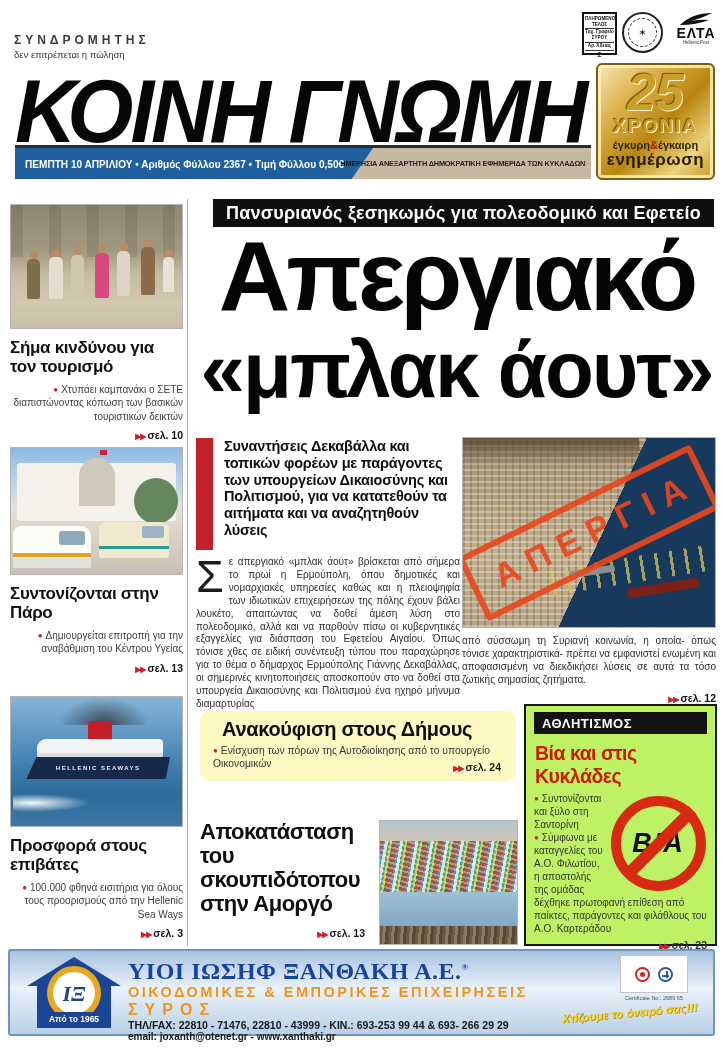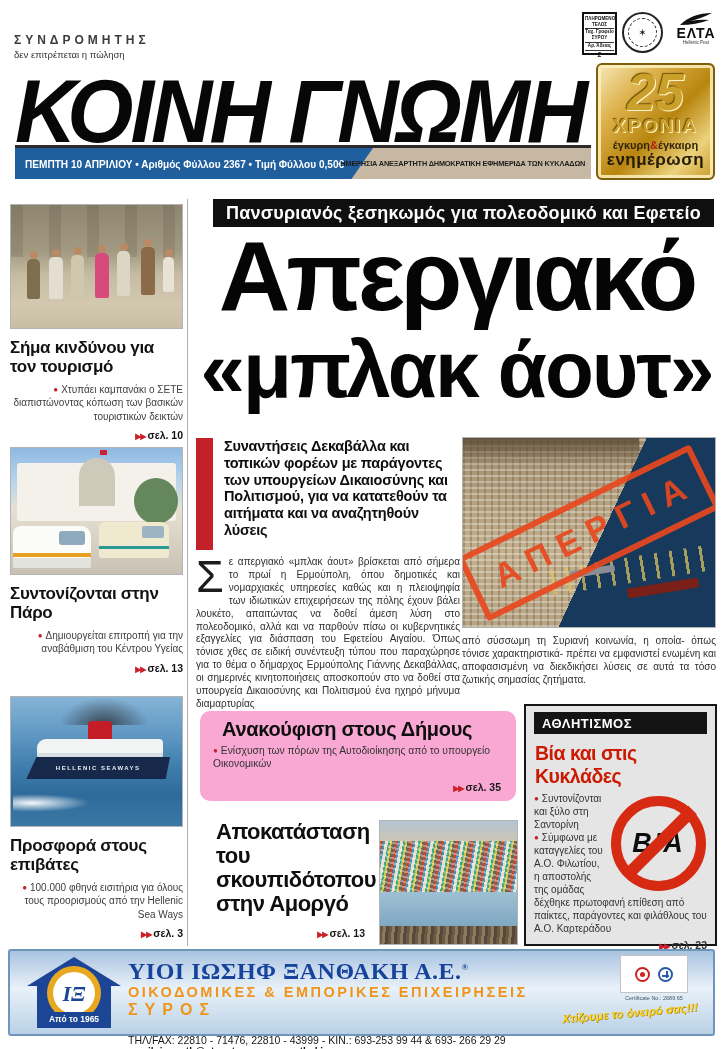--- a/index.html
+++ b/index.html
@@ -147,43 +147,43 @@
     border-radius:2px; transform:rotate(-9deg); }
   .stamp { position:absolute; left:50%; top:50%;
     transform:translate(-50%,-50%) rotate(-26deg);
     border:6px solid #e8481f; border-radius:3px; color:#e8481f; font-size:34px; font-weight:700;
     letter-spacing:10px; padding:10px 8px 10px 20px; white-space:nowrap; opacity:.92; }
 
   .leadcont { left:462px; top:634px; width:254px; font-size:10px; line-height:13px;
               text-align:justify; color:#2e2e2e; }
 
   
-  .relief { left:200px; top:711px; width:316px; height:90px; background:#f9a8d4; border-radius:10px;
+  .relief { left:200px; top:711px; width:316px; height:70px; background:#fef9c3; border-radius:10px;
             padding:7px 13px 0 13px; }
   .rtitle { font-size:20px; font-weight:700; letter-spacing:-.3px; color:#0f0f0f; margin-left:9px; }
   .rbul { font-size:10.3px; line-height:13.4px; color:#333; margin-top:3px; }
   .rref { position:absolute; right:15px; bottom:8px; font-size:10.5px; font-weight:700; }
 
   .amorgos-t { left:200px; top:820px; width:180px; font-size:22px; font-weight:700; line-height:1.09;
-               letter-spacing:-.5px; color:#0f0f0f;margin-left:16px; }
+               letter-spacing:-.5px; color:#0f0f0f; }
   .amorgos-ref { left:205px; top:927px; width:160px; text-align:right; font-size:10.5px; font-weight:700; }
   .amorgos-ph { left:379px; top:820px; width:139px; height:125px; border:1px solid #b3b3b3;
                 position:absolute; overflow:hidden; }
   .gb-sky   { position:absolute; left:0; right:0; top:0; height:16%;
               background:linear-gradient(#b4c4d4,#cdc6b2); }
   .gb-trash { position:absolute; left:0; right:0; top:16%; height:42%;
     background:repeating-linear-gradient(15deg,rgba(255,255,255,.35) 0 2px,transparent 2px 5px),
                repeating-linear-gradient(100deg,#c14a36 0 3px,#3f95b8 3px 5px,#e5ddc9 5px 8px,#3aa882 8px 10px,#d8c23f 10px 12px,#6e6654 12px 15px); }
   .gb-water { position:absolute; left:0; right:0; top:58%; height:27%;
               background:linear-gradient(180deg,#9fc0d4,#7fa8c2); }
   .gb-shore { position:absolute; left:0; right:0; top:85%; height:15%;
     background:repeating-linear-gradient(95deg,#6a5a44 0 3px,#8a7a5e 3px 6px,#55483a 6px 9px); }
 
   
-  .sports { left:524px; top:704px; width:193px; height:242px; border:2px solid #161616; background:#e5e5e5;
+  .sports { left:524px; top:704px; width:193px; height:242px; border:2px solid #161616; background:#bef264;
             padding:6px 8px 0 8px; }
   .slabel { background:#141414; color:#fff; font-size:13px; font-weight:700; letter-spacing:.5px;
             padding:4px 8px 3px; }
   .stitle2 { font-size:19.5px; font-weight:700; letter-spacing:-.5px; color:#cc1a00; margin:8px 0 4px 1px; }
   .scontent { font-size:10px; line-height:13px; color:#333; }
   .via { float:right; width:97px; height:97px; position:relative; margin:3px 0 2px 5px; }
   .via-text { position:absolute; inset:0; display:flex; align-items:center; justify-content:center;
               font-size:27px; font-weight:700; font-style:italic; letter-spacing:2px; color:#0d0d0d; }
   .via-ring { position:absolute; inset:1px; border:10px solid #d62b12; border-radius:50%; }
   .via-slash { position:absolute; left:50%; top:1px; height:95px; width:12px; background:#d62b12;
@@ -193,21 +193,21 @@
   
   .ad { left:8px; top:949px; width:707px; height:87px; border:2px solid #6f95bd; border-radius:3px;
         background:linear-gradient(180deg,#a9c3e0 0%,#e9f1f9 45%,#cfe0ef 75%,#b9d0e6 100%); }
   .ad-logo { position:absolute; left:14px; top:5px; }
   .ad-center { position:absolute; left:118px; right:118px; top:3px; text-align:left; }
   .ad-co { font-family:"Liberation Serif",serif; font-size:24px; line-height:26px; font-weight:700;
            color:#16439c; letter-spacing:.5px; }
   .ad-co sup { font-size:9px; }
   .ad-biz { font-size:14.5px; line-height:17px; font-weight:700; color:#f0951c; letter-spacing:2.5px; }
   .ad-place { font-size:16px; line-height:17px; font-weight:700; color:#f0951c; letter-spacing:7px; }
-  .ad-tel { font-size:10.5px; line-height:12px; font-weight:400; color:#15171a; margin-top:16px; }
+  .ad-tel { font-size:10.5px; line-height:12px; font-weight:700; color:#15171a; margin-top:1px; }
   .ad-mail { font-size:10px; line-height:12px; font-weight:700; color:#15171a; }
   .ad-right { position:absolute; right:8px; top:4px; width:102px; text-align:center; }
   .cert-box { width:68px; height:38px; background:#fff; border:1px solid #c4c4c4; margin:0 auto;
               display:flex; align-items:center; justify-content:center; gap:8px; }
   .ci-red { width:15px; height:15px; border-radius:50%; border:2px solid #cc2222; position:relative; }
   .ci-red::before { content:""; position:absolute; inset:3px; background:#cc2222; border-radius:50%; }
   .ci-blue { width:15px; height:15px; border-radius:50%; border:2px solid #2a5aa8; position:relative; }
   .ci-blue::before { content:""; position:absolute; left:6px; top:2px; bottom:2px; width:2px; background:#2a5aa8; }
   .ci-blue::after { content:""; position:absolute; top:6px; left:2px; right:2px; height:2px; background:#2a5aa8; }
   .cert-no { font-size:5.5px; color:#46566a; margin-top:2px; }
@@ -321,26 +321,27 @@
     <div class="sy-hill"></div>
     <div class="sy-sea"></div>
     <div class="sy-port"></div>
     <div class="sy-ship"></div>
     <div class="sy-ship2"></div>
     <div class="stamp">ΑΠΕΡΓΙΑ</div>
   </div>
 
   <div class="abs leadcont">
     <span>από σύσσωμη τη Συριανή κοινωνία, η οποία- όπως τόνισε χαρακτηριστικά- πρέπει να εμφανιστεί ενωμένη και αποφασισμένη να διεκδικήσει λύσεις σε αυτά τα τόσο ζωτικής σημασίας ζητήματα.</span>
+    <div class="sref"><span class="arr">▶▶</span><span>σελ. 12</span></div>
   </div>
 
   <div class="abs relief">
     <div class="rtitle">Ανακούφιση στους Δήμους</div>
     <div class="rbul"><span class="dot">●</span><span>Ενίσχυση των πόρων της Αυτοδιοίκησης από το υπουργείο Οικονομικών</span></div>
-    <div class="rref"><span class="arr">▶▶</span><span>σελ. 35</span></div>
+    <div class="rref"><span class="arr">▶▶</span><span>σελ. 24</span></div>
   </div>
 
   <div class="abs amorgos-t">Αποκατάσταση του σκουπιδότοπου στην Αμοργό</div>
   <div class="abs amorgos-ref"><span class="arr">▶▶</span><span>σελ. 13</span></div>
   <div class="amorgos-ph">
     <div class="gb-sky"></div>
     <div class="gb-trash"></div>
     <div class="gb-water"></div>
     <div class="gb-shore"></div>
   </div>

